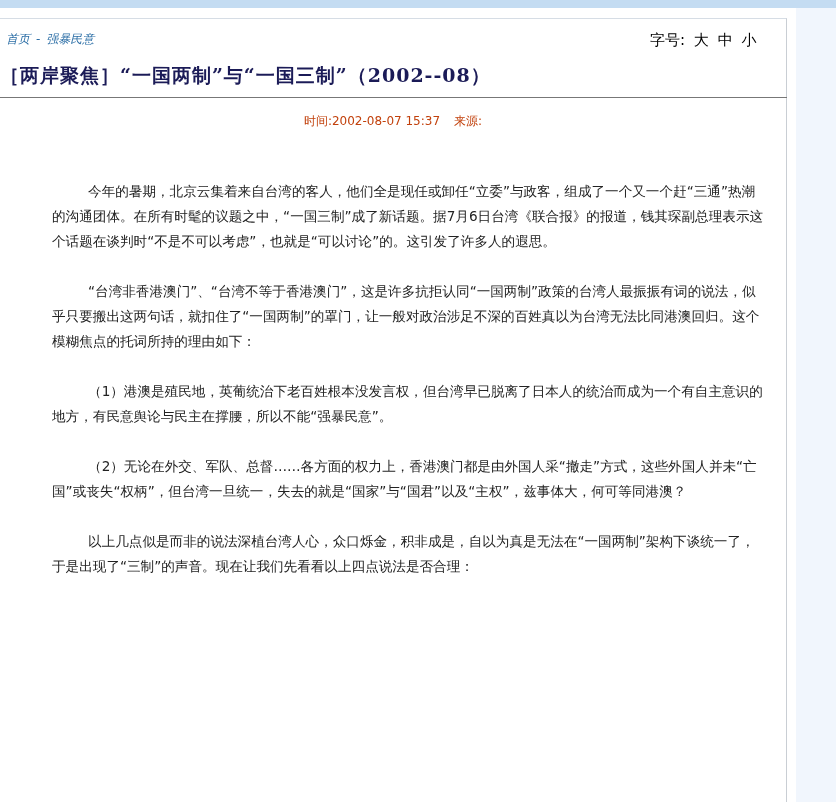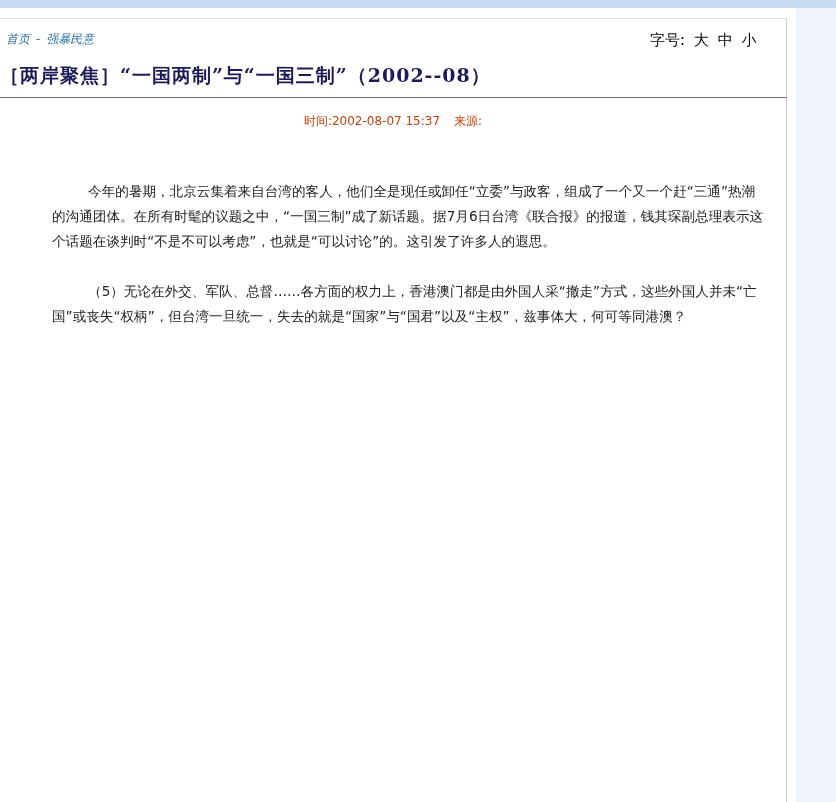--- a/index.html
+++ b/index.html
@@ -50,15 +50,18 @@
 
   <div class="title">［两岸聚焦］“一国两制”与“一国三制”（2002--08）</div>
   <div class="rule"></div>
 
   <div class="meta">
     <span>时间:2002-08-07 15:37</span><span class="src">来源:</span>
   </div>
 
   <div class="content">
     <p>今年的暑期，北京云集着来自台湾的客人，他们全是现任或卸任“立委”与政客，组成了一个又一个赶“三通”热潮的沟通团体。在所有时髦的议题之中，“一国三制”成了新话题。据7月6日台湾《联合报》的报道，钱其琛副总理表示这个话题在谈判时“不是不可以考虑”，也就是“可以讨论”的。这引发了许多人的遐思。</p>
-    <p>（5）无论在外交、军队、总督……各方面的权力上，香港澳门都是由外国人采“撤走”方式，这些外国人并未“亡国”或丧失“权柄”，但台湾一旦统一，失去的就是“国家”与“国君”以及“主权”，兹事体大，何可等同港澳？</p>
+    <p>“台湾非香港澳门”、“台湾不等于香港澳门”，这是许多抗拒认同“一国两制”政策的台湾人最振振有词的说法，似乎只要搬出这两句话，就扣住了“一国两制”的罩门，让一般对政治涉足不深的百姓真以为台湾无法比同港澳回归。这个模糊焦点的托词所持的理由如下：</p>
+    <p>（1）港澳是殖民地，英葡统治下老百姓根本没发言权，但台湾早已脱离了日本人的统治而成为一个有自主意识的地方，有民意舆论与民主在撑腰，所以不能“强暴民意”。</p>
+    <p>（2）无论在外交、军队、总督……各方面的权力上，香港澳门都是由外国人采“撤走”方式，这些外国人并未“亡国”或丧失“权柄”，但台湾一旦统一，失去的就是“国家”与“国君”以及“主权”，兹事体大，何可等同港澳？</p>
+    <p>以上几点似是而非的说法深植台湾人心，众口烁金，积非成是，自以为真是无法在“一国两制”架构下谈统一了，于是出现了“三制”的声音。现在让我们先看看以上四点说法是否合理：</p>
   </div>
 </div>
 
 </body></html>

